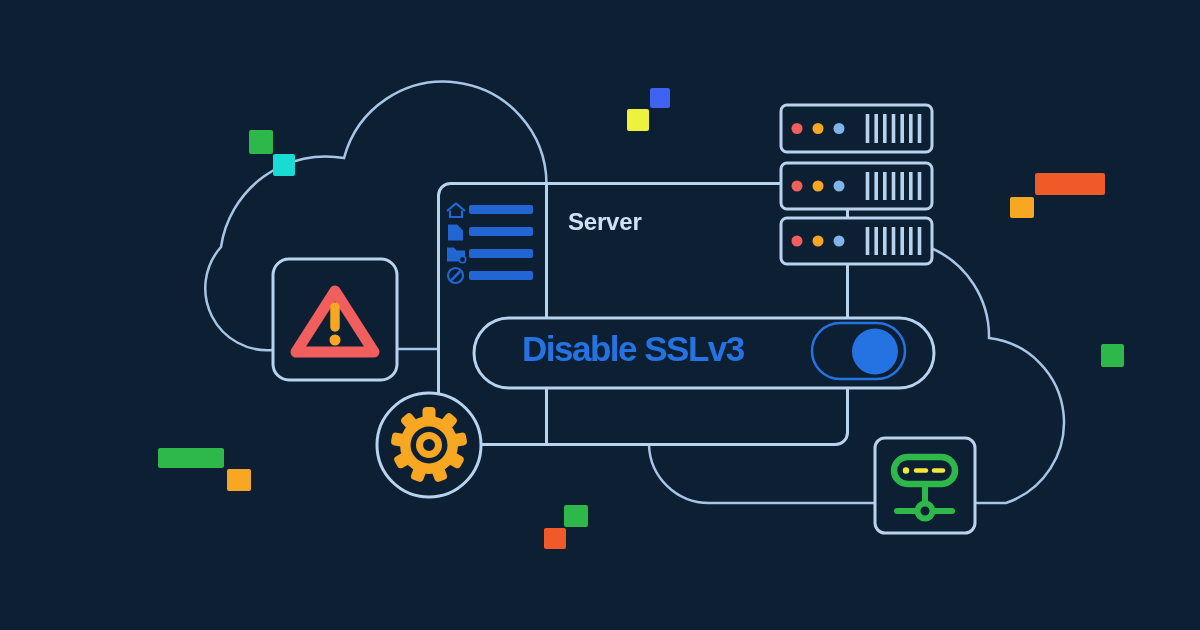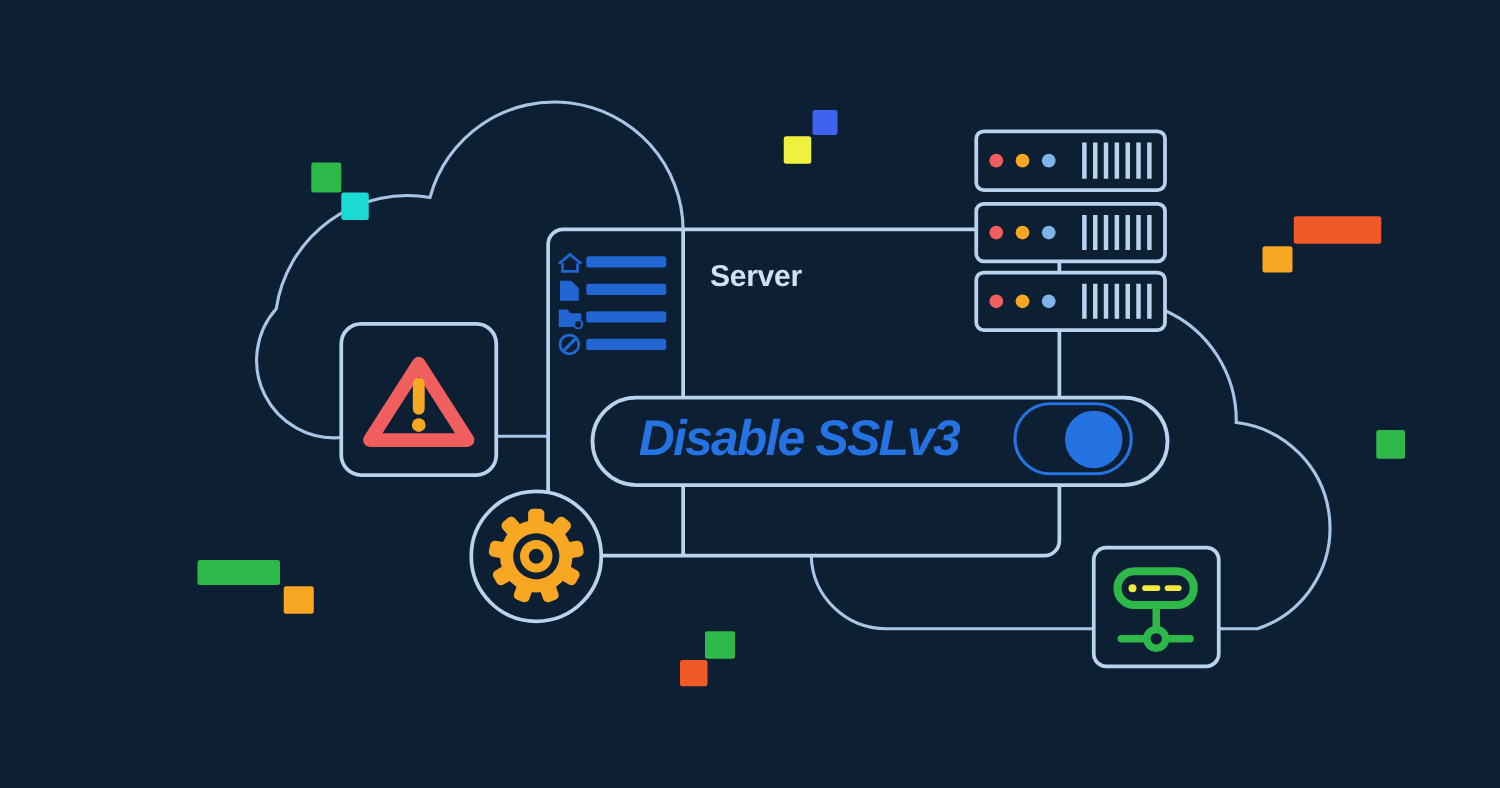--- a/index.html
+++ b/index.html
@@ -22,22 +22,22 @@
   .toggle-outline{stroke:var(--accent);stroke-width:2.5;fill:none;}
   .knob{fill:var(--accent);}
   .tri{stroke:var(--red);stroke-width:11;fill:none;stroke-linejoin:round;}
   .excl{stroke:var(--amber);stroke-linecap:round;}
   .gear{fill:var(--amber);}
   .gear-ring{stroke:var(--amber);fill:none;}
   .gicon{stroke:var(--green);fill:none;stroke-linecap:round;}
   .ydash{stroke:var(--dash-yellow);stroke-linecap:round;}
   .panel-title{position:absolute;left:527px;top:205px;color:var(--title);
     font-size:24px;font-weight:700;line-height:34px;letter-spacing:-0.2px;}
-  .setting-label{position:absolute;left:470px;top:329px;color:var(--accent);
-    font-size:40px;font-weight:700;letter-spacing:-1.5px;white-space:nowrap;font-style:italic;}
+  .setting-label{position:absolute;left:481px;top:329px;color:var(--accent);
+    font-size:35px;font-weight:700;letter-spacing:-1.5px;white-space:nowrap;}
 </style>
 </head>
 <body>
 
 <div class="stage">
   <svg width="1200" height="630" viewBox="0 0 1200 630">
 
     <g>
       <path class="cloud" d="M 505.5,183.5 A 103,103 0 0 0 303,158 A 106,106 0 0 0 180,247 A 62,62 0 0 0 232,350"></path>
       <line class="cloud" x1="356" y1="349" x2="397.5" y2="349"></line>

